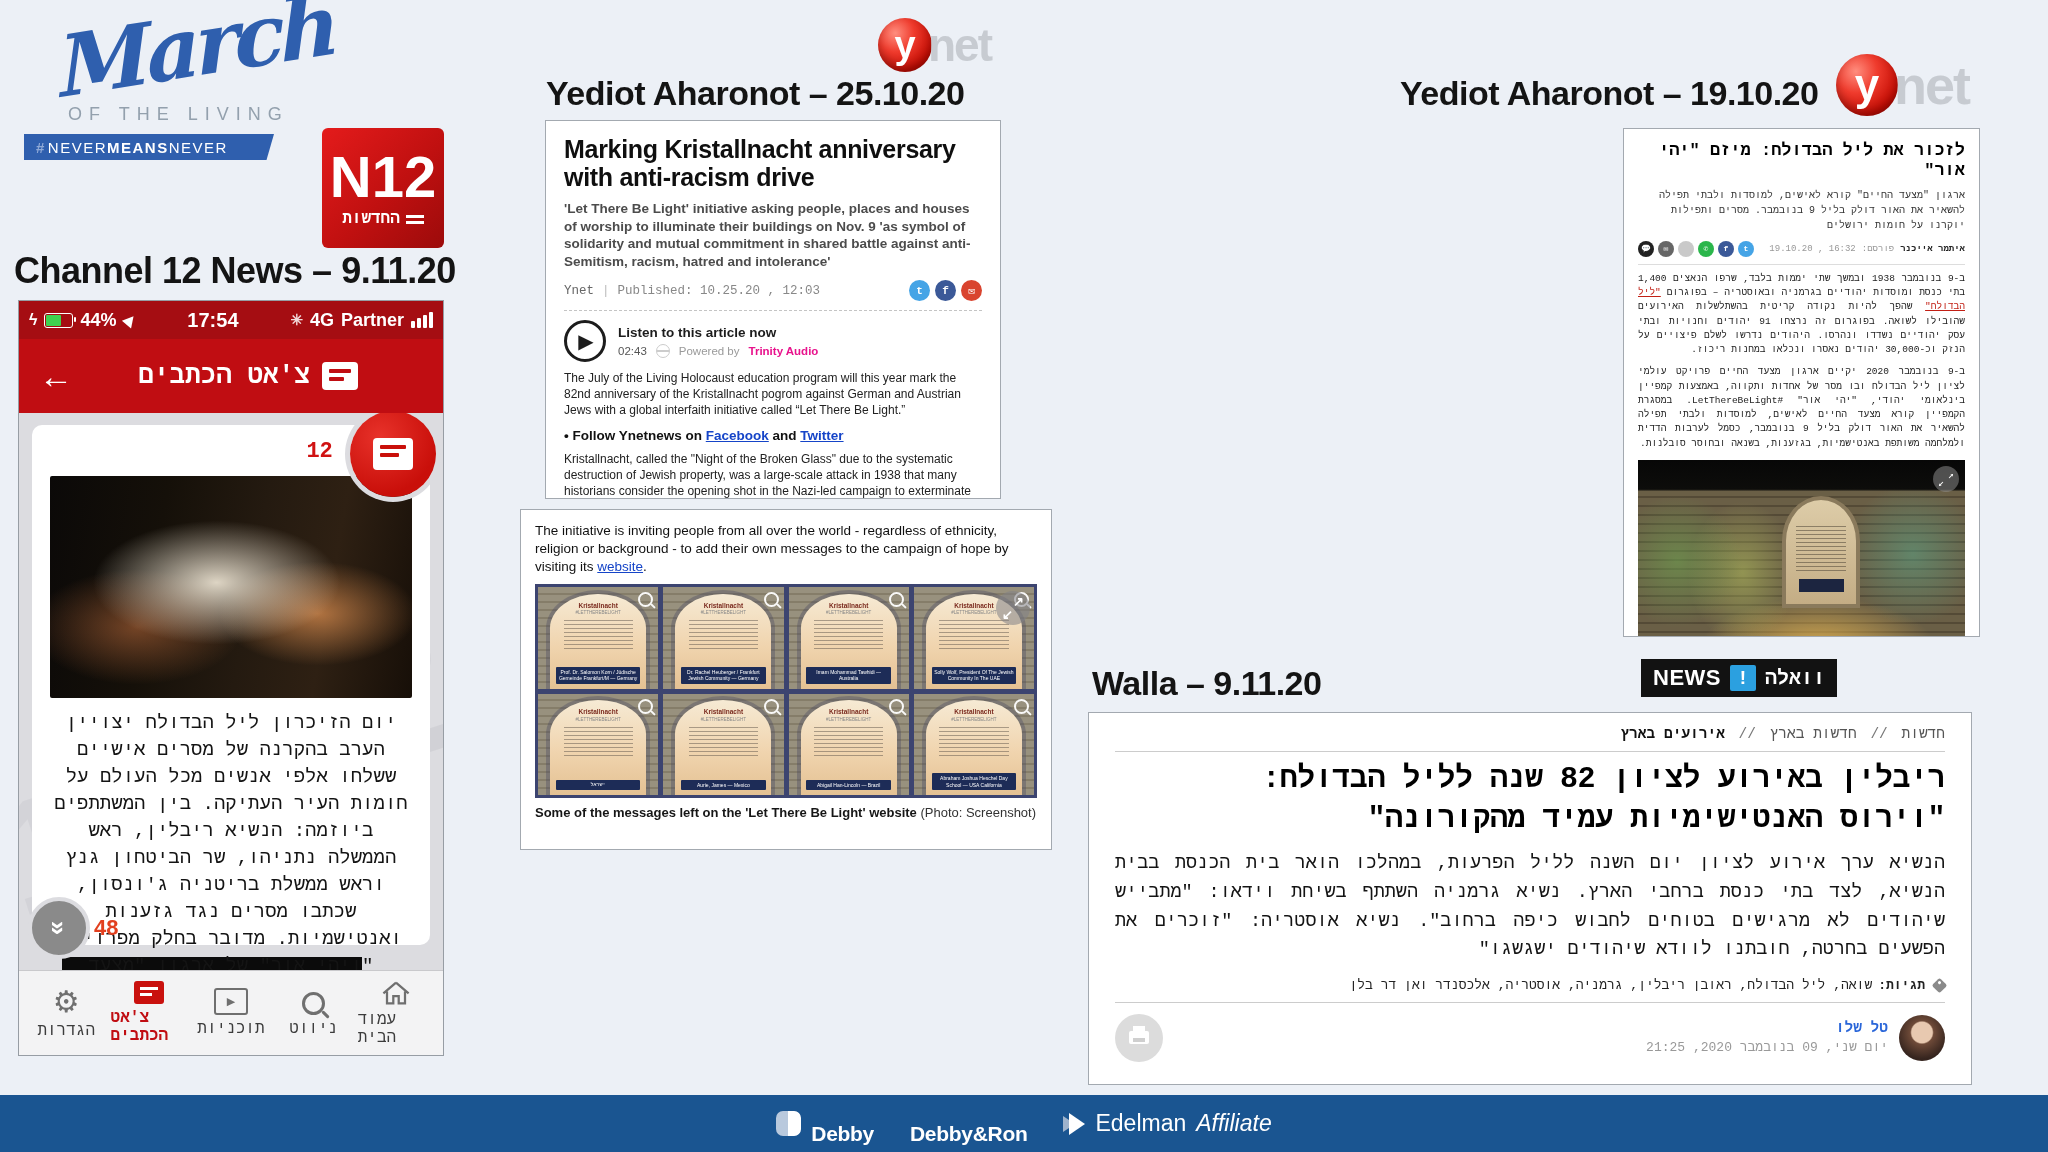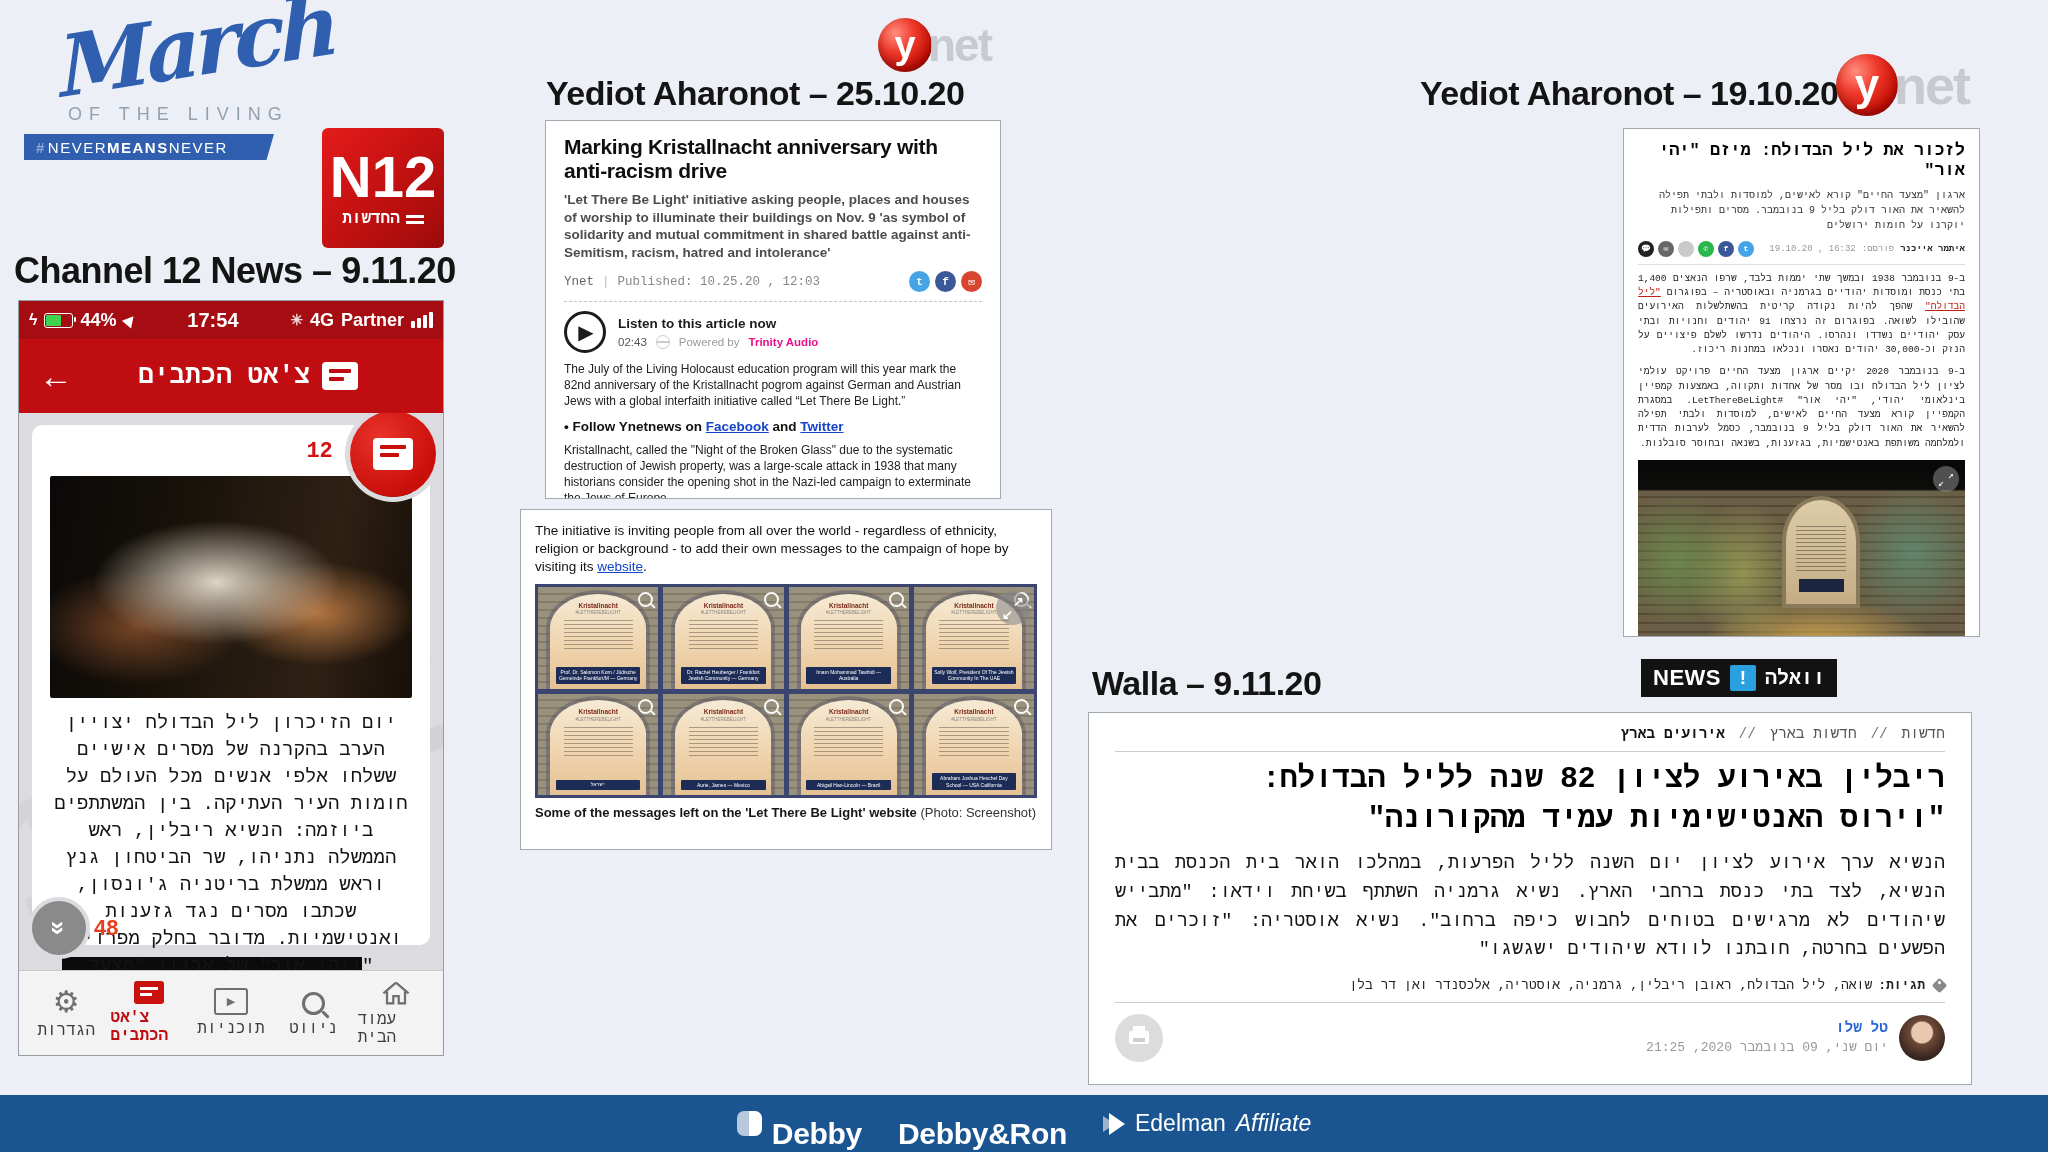--- a/index.html
+++ b/index.html
@@ -110,27 +110,27 @@
     background:radial-gradient(circle at 32% 28%,#ff8d7e 0%,#ef3b2d 35%,#c40d04 72%,#8f0500 100%);
     box-shadow:inset 0 -5px 8px rgba(0,0,0,.25);}
   .ynet-net{color:#c7cbd1;font-weight:700;letter-spacing:-2px;margin-left:-4px;}
   .ylogo-top{left:878px;top:18px;}
   .ylogo-top .ycirc{width:54px;height:54px;font-size:38px;}
   .ylogo-top .ynet-net{font-size:46px;}
   .ylogo-right{left:1836px;top:54px;}
   .ylogo-right .ycirc{width:62px;height:62px;font-size:44px;}
   .ylogo-right .ynet-net{font-size:54px;}
   .h-en{left:546px;top:74px;}
-  .h-he{left:1400px;top:74px;margin-left:20px;}
+  .h-he{left:1400px;top:74px;}
   .h-ch{left:14px;top:250px;font-size:36px;}
   .h-walla{left:1092px;top:664px;}
 
   
   .en-card{left:545px;top:120px;width:456px;height:379px;padding:14px 18px;overflow:hidden;}
-  .en-headline{font-size:21px;font-weight:800;color:#0f0f0f;line-height:1.12;letter-spacing:-0.3px;}
+  .en-headline{font-size:25px;font-weight:800;color:#0f0f0f;line-height:1.12;letter-spacing:-0.3px;}
   .en-sub{margin-top:9px;font-size:13.5px;font-weight:700;color:#4c4c4c;line-height:1.3;}
   .en-byline{margin-top:10px;display:flex;align-items:center;gap:8px;font-size:12.5px;color:#666;font-family:Liberation Mono, monospace;}
   .en-byline .pipe{color:#bbb;}
   .en-byline .pub{color:#888;}
   .soc{margin-left:auto;display:flex;gap:5px;}
   .soc .s{width:21px;height:21px;border-radius:50%;color:#fff;display:flex;align-items:center;
     justify-content:center;font-size:11px;font-weight:700;}
   .s-tw{background:#45a4e6;}
   .s-fb{background:#3b5998;}
   .s-mail{background:#d9442f;font-size:10px;}
@@ -257,21 +257,21 @@
   .printer::before{content:"";position:absolute;top:-5px;left:4px;right:4px;height:5px;background:#fff;}
   .printer::after{content:"";position:absolute;bottom:2px;left:4px;right:4px;height:4px;background:#cfcfcf;}
 
   
   .footer{left:0;top:1095px;width:2048px;height:57px;background:#1a5591;display:flex;align-items:center;
     justify-content:center;gap:36px;color:#fff;}
   .f-group{display:flex;align-items:center;gap:10px;}
   .dico{width:25px;height:25px;border-radius:7px;background:#b9c9dd;position:relative;overflow:hidden;}
   .dico::after{content:"";position:absolute;top:0;right:0;width:52%;height:100%;background:#fff;
     border-radius:0 7px 7px 0;}
-  .f-bold{font-weight:800;font-size:30px;letter-spacing:-0.3px;margin-top:20px;}
+  .f-bold{font-weight:800;font-size:21px;letter-spacing:-0.3px;margin-top:20px;}
   .earrow{position:relative;width:22px;height:24px;}
   .earrow .t1{position:absolute;left:0;top:4px;width:0;height:0;border-top:8px solid transparent;
     border-bottom:8px solid transparent;border-left:12px solid #9fb3cc;}
   .earrow .t2{position:absolute;left:6px;top:1px;width:0;height:0;border-top:11px solid transparent;
     border-bottom:11px solid transparent;border-left:16px solid #fff;}
   .f-edelman{font-weight:400;font-size:23px;}
   .f-affil{font-style:italic;font-weight:400;font-size:23px;}
 </style>
 </head>
 <body>

